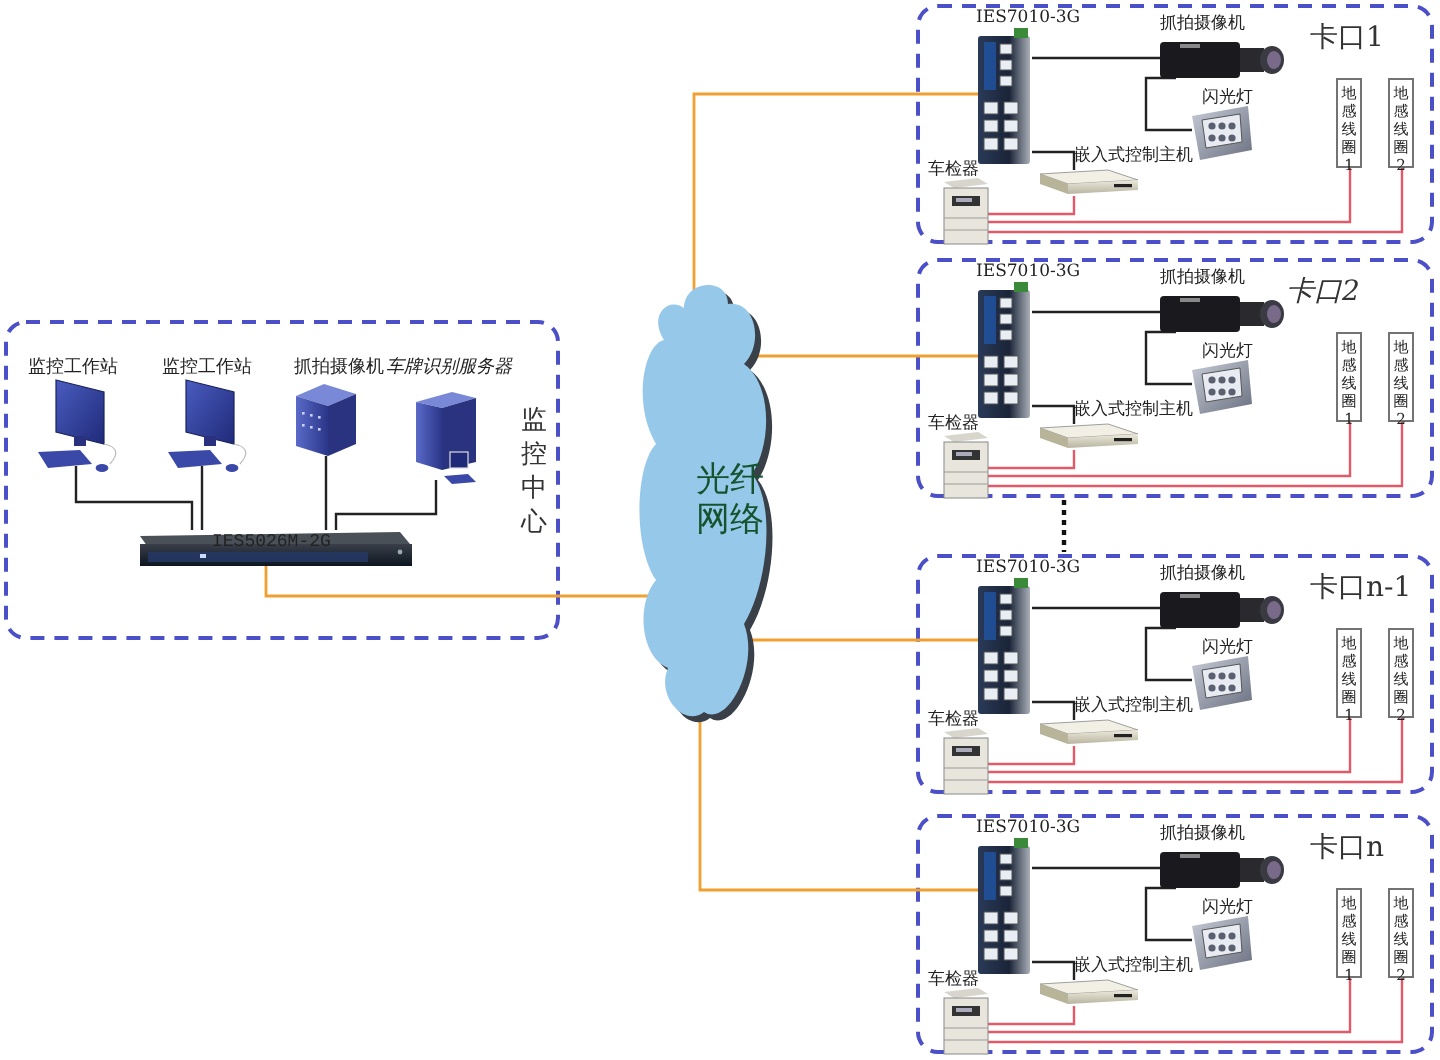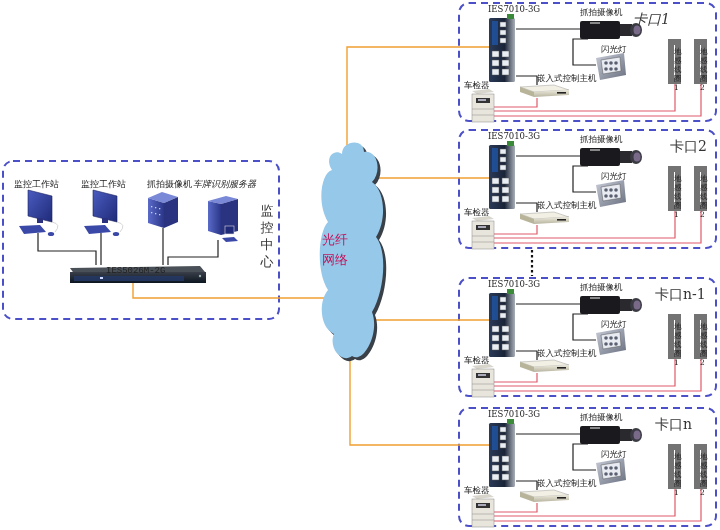--- a/index.html
+++ b/index.html
@@ -7,24 +7,24 @@
          font-family:"DejaVu Serif", "Liberation Serif", serif; }
   #diagram { position:absolute; left:0; top:0; width:720px; height:530px; }
   .lbl { position:absolute; font-size:9px; color:#222; white-space:nowrap;
          font-family:"DejaVu Serif","Liberation Serif",serif; line-height:1; }
   .lbl-sm { font-size:8.5px; }
   .title-lbl { position:absolute; font-size:14px; color:#333; white-space:nowrap;
          font-family:"DejaVu Serif","Liberation Serif",serif; line-height:1; }
   .vert-lbl { position:absolute; font-size:13px; color:#333; width:14px;
          line-height:17px; text-align:center;
          font-family:"DejaVu Serif","Liberation Serif",serif; }
-  .cloud-lbl { position:absolute; font-size:13px; color:#be185d; text-align:left;
+  .cloud-lbl { position:absolute; font-size:17px; color:#14532d; text-align:right;
          line-height:20px; width:60px;
          font-family:"DejaVu Sans","Liberation Sans",sans-serif; }
-  .coil { position:absolute; width:13px; height:45px; border:6px solid #737373;
+  .coil { position:absolute; width:13px; height:45px; border:1px solid #737373;
           background:#fff; font-size:7.5px; line-height:9px; text-align:center;
           color:#222; padding-top:2px; box-sizing:border-box;
           font-family:"DejaVu Serif","Liberation Serif",serif; word-break:break-all; }
 </style>
 </head>
 <body>
 
 <div id="diagram">
   <svg id="svg" width="720" height="530" viewBox="0 0 720 530" xmlns="http://www.w3.org/2000/svg">
     <defs>
@@ -367,29 +367,29 @@
     <div>光纤</div>
     <div>网络</div>
   </div>
 
   <div id="stationLabels">
       <span class="lbl lbl-sm" style="left: 488px; top: 5px;">IES7010-3G</span>
       <span class="lbl lbl-sm" style="left: 580px; top: 8px;">抓拍摄像机</span>
       <span class="lbl lbl-sm" style="left: 601px; top: 45px;">闪光灯</span>
       <span class="lbl lbl-sm" style="left: 537px; top: 74px;">嵌入式控制主机</span>
       <span class="lbl lbl-sm" style="left: 464px; top: 81px;">车检器</span>
-      <span class="title-lbl" style="left: 633px; top: 12px; font-style: italic;">卡口1</span>
+      <span class="title-lbl" style="left: 655px; top: 12px;">卡口1</span>
       <div class="coil" style="left: 668px; top: 39px;">地感线圈1</div>
       <div class="coil" style="left: 694px; top: 39px;">地感线圈2</div>
       <span class="lbl lbl-sm" style="left: 488px; top: 132px;">IES7010-3G</span>
       <span class="lbl lbl-sm" style="left: 580px; top: 135px;">抓拍摄像机</span>
       <span class="lbl lbl-sm" style="left: 601px; top: 172px;">闪光灯</span>
       <span class="lbl lbl-sm" style="left: 537px; top: 201px;">嵌入式控制主机</span>
       <span class="lbl lbl-sm" style="left: 464px; top: 208px;">车检器</span>
-      <span class="title-lbl" style="left: 670px; top: 139px;">卡口2</span>
+      <span class="title-lbl" style="left: 643px; top: 139px; font-style: italic;">卡口2</span>
       <div class="coil" style="left: 668px; top: 166px;">地感线圈1</div>
       <div class="coil" style="left: 694px; top: 166px;">地感线圈2</div>
       <span class="lbl lbl-sm" style="left: 488px; top: 280px;">IES7010-3G</span>
       <span class="lbl lbl-sm" style="left: 580px; top: 283px;">抓拍摄像机</span>
       <span class="lbl lbl-sm" style="left: 601px; top: 320px;">闪光灯</span>
       <span class="lbl lbl-sm" style="left: 537px; top: 349px;">嵌入式控制主机</span>
       <span class="lbl lbl-sm" style="left: 464px; top: 356px;">车检器</span>
       <span class="title-lbl" style="left: 655px; top: 287px;">卡口n-1</span>
       <div class="coil" style="left: 668px; top: 314px;">地感线圈1</div>
       <div class="coil" style="left: 694px; top: 314px;">地感线圈2</div>

